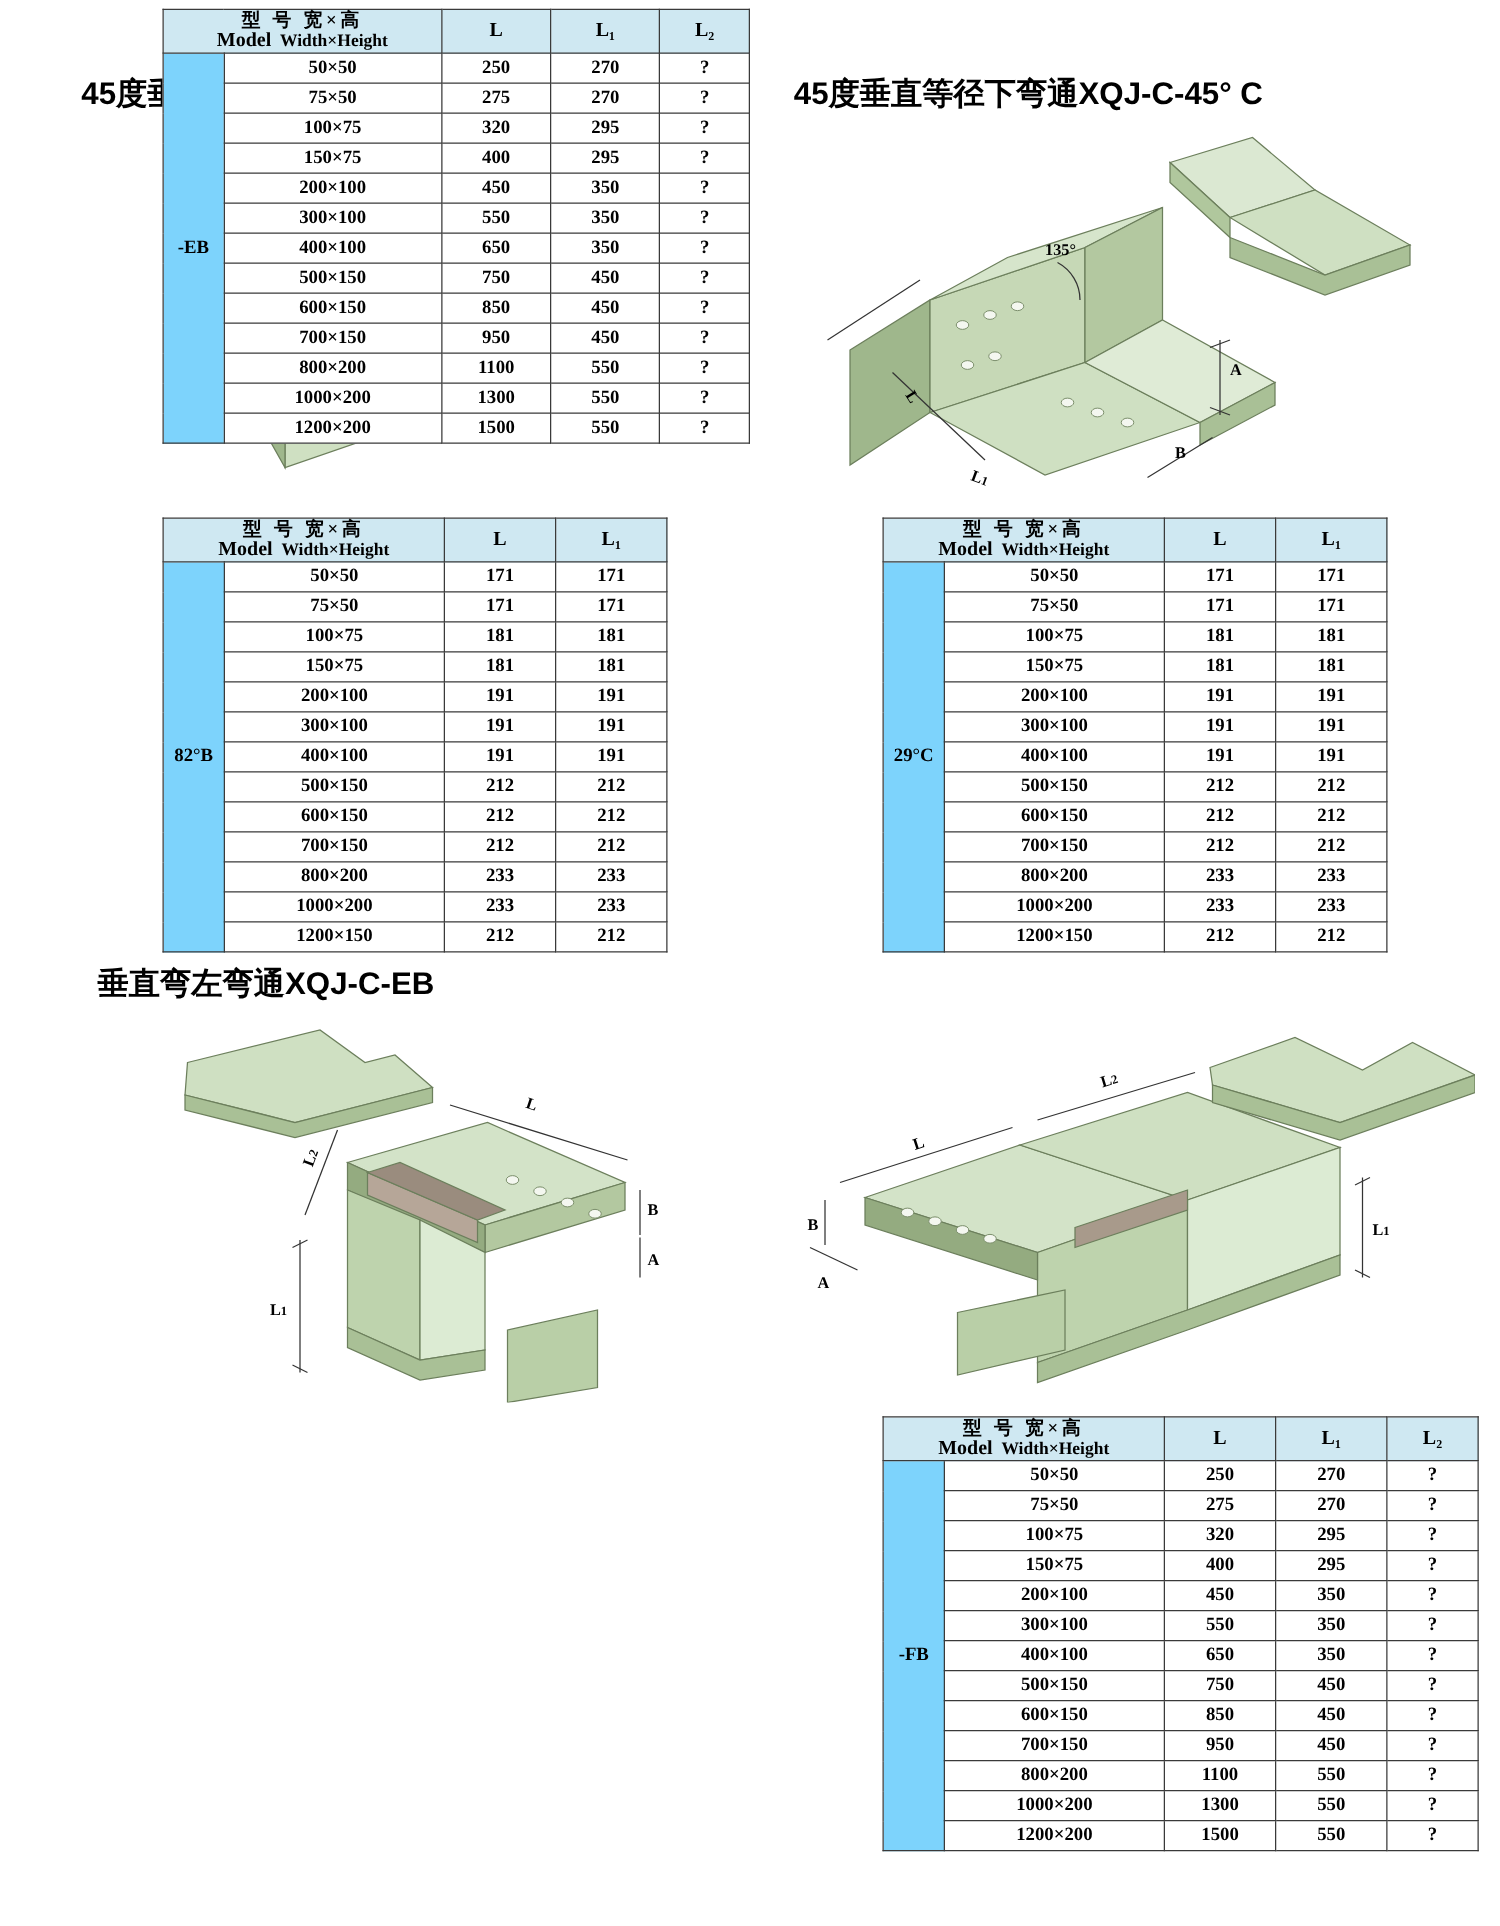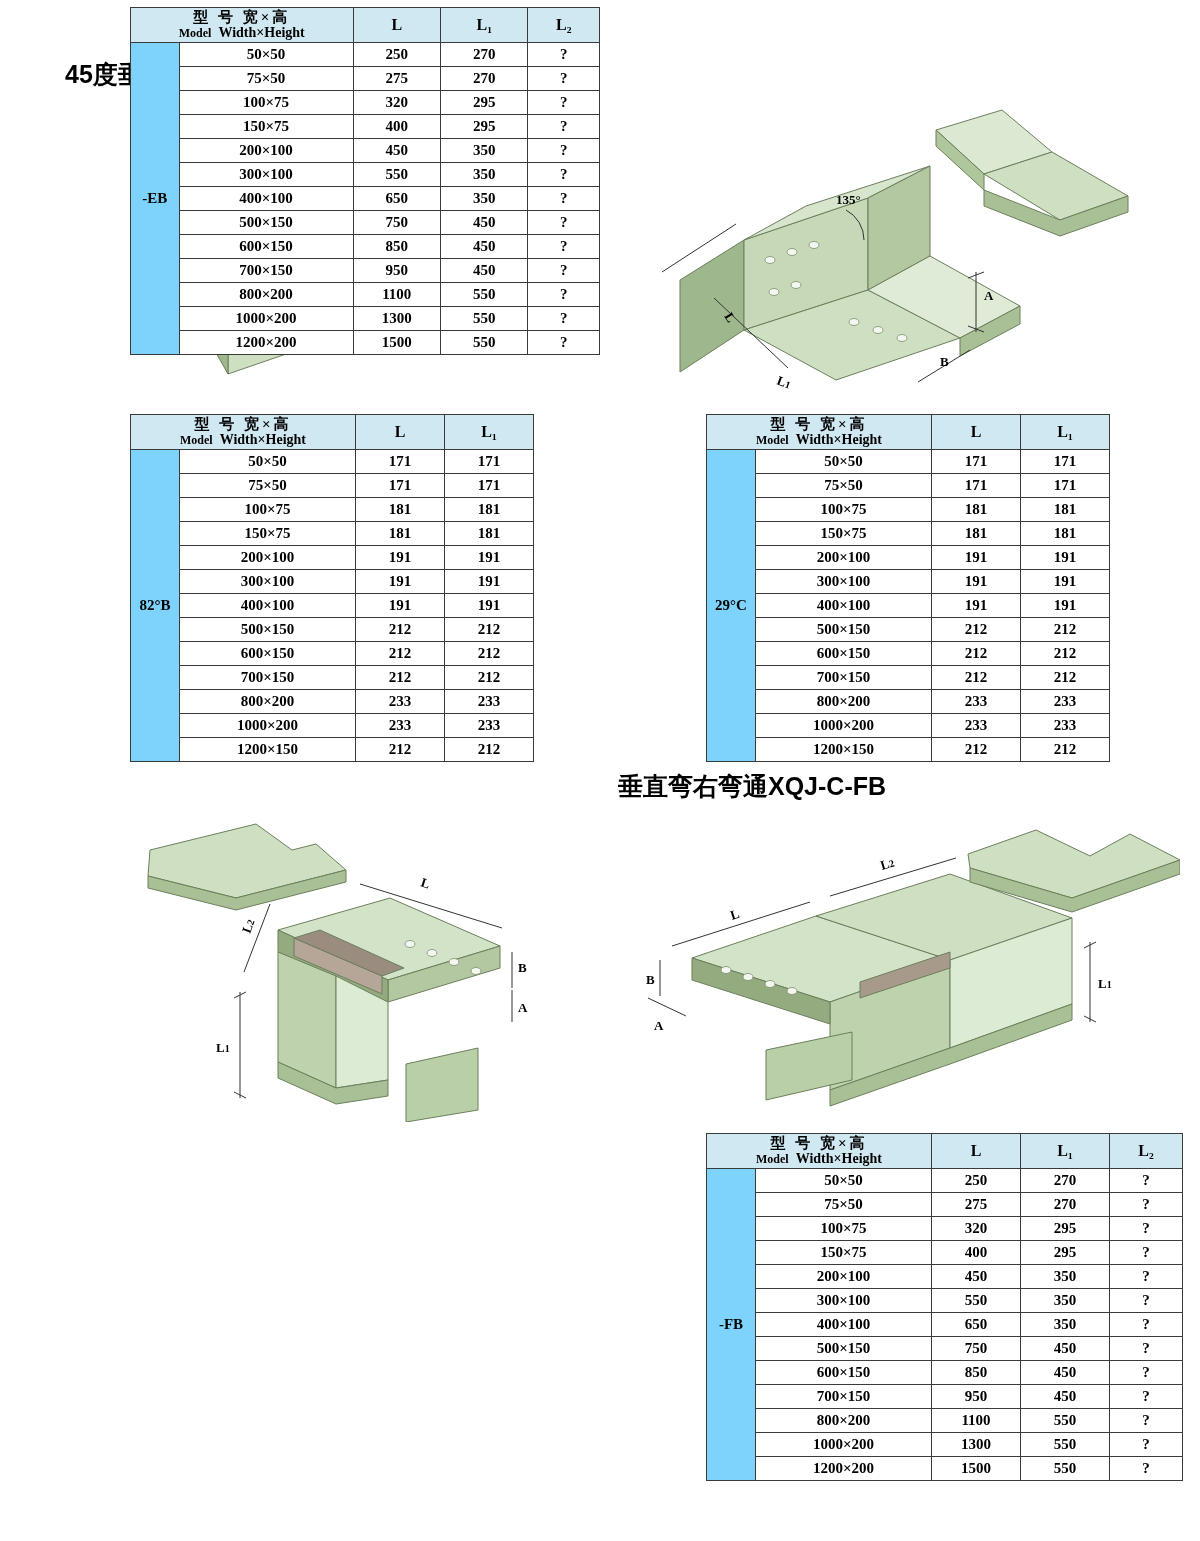--- a/index.html
+++ b/index.html
@@ -32,21 +32,21 @@
   }
   table.spec thead th{
     background:#cfe8f2;
     font-size:16px;
     height:34px;
     line-height:16px;
   }
   .hdr-model{width:175px;margin-top:34px;}
   .hdr-model .cn{font-size:15px;letter-spacing:3px;display:block;}
   .hdr-model .en{font-size:14px;display:block;}
-  .hdr-model .en b{font-size:12px;}
+  .hdr-model .en b{font-size:16px;}
   .col-L{width:88px;}
   .col-L1{width:88px;}
   .col-L2{width:72px;}
   .series-cell{
     width:48px;background:#7dd3fc;font-size:17px;font-weight:bold;
     border-right:1px solid #3a3a3a;
   }
   .sub{font-size:10px;vertical-align:sub;}
   .model-cell{width:175px;}
   
@@ -195,20 +195,21 @@
         <tr>
             <td class="model-cell">1200×150</td>
             <td>212</td>
             <td>212</td>
           </tr>
       </tbody>
     </table>
   </div>
 
   <div class="quad" style="left:600px;top:0;width:600px;height:760px;">
+    <div class="sect-title" style="position:absolute;left:35px;top:58px;">45度垂直等径下弯通XQJ-C-45° C</div>
 
     <div class="draw" style="left:40px;top:100px;">
       <svg width="520" height="300" viewBox="0 0 520 300">
 
         <polygon points="40,180 104,140 104,230 40,272" fill="#9fb78c" stroke="#6c7f5c" stroke-width="1"></polygon>
         <polygon points="104,140 228,98 228,190 104,230" fill="#c6d8b6" stroke="#6c7f5c" stroke-width="1"></polygon>
 
         <polygon points="104,140 166,106 290,66 228,98" fill="#d6e5cb" stroke="#6c7f5c" stroke-width="1"></polygon>
         <polygon points="228,98 290,66 290,156 228,190" fill="#b3c8a0" stroke="#6c7f5c" stroke-width="1"></polygon>
 
@@ -326,20 +327,21 @@
         <tr>
             <td class="model-cell">1200×150</td>
             <td>212</td>
             <td>212</td>
           </tr>
       </tbody>
     </table>
   </div>
 
   <div class="quad" style="left:0;top:760px;width:600px;height:781px;">
+    <div class="sect-title" style="position:absolute;left:78px;top:10px;">垂直弯左弯通XQJ-C-EB</div>
 
     <div class="draw" style="left:120px;top:52px;">
       <svg width="420" height="310" viewBox="0 0 420 310">
 
         <polygon points="30,38 136,12 172,38 196,32 226,58 116,86 28,64" fill="#cfe0c2" stroke="#6c7f5c" stroke-width="1"></polygon>
         <polygon points="28,64 116,86 226,58 226,70 116,98 28,76" fill="#a9c096" stroke="#6c7f5c" stroke-width="1"></polygon>
 
         <polygon points="158,118 270,86 380,134 268,168" fill="#d3e3c8" stroke="#6c7f5c" stroke-width="1"></polygon>
         <polygon points="268,168 380,134 380,156 268,190" fill="#b3c8a0" stroke="#6c7f5c" stroke-width="1"></polygon>
         <polygon points="158,118 268,168 268,190 158,140" fill="#94ab80" stroke="#6c7f5c" stroke-width="1"></polygon>
@@ -467,21 +469,20 @@
             <td class="model-cell">1200×200</td>
             <td>1500</td>
             <td>550</td>
             <td>?</td>
           </tr>
       </tbody>
     </table>
   </div>
 
   <div class="quad" style="left:600px;top:760px;width:600px;height:781px;">
-    <div class="sect-title" style="position:absolute;left:18px;top:10px;">垂直弯右弯通XQJ-C-FB</div>
 
     <div class="draw" style="left:20px;top:52px;">
       <svg width="560" height="310" viewBox="0 0 560 310">
 
         <polygon points="72,146 196,104 330,148 210,190" fill="#d3e3c8" stroke="#6c7f5c" stroke-width="1"></polygon>
         <polygon points="196,104 330,62 452,106 330,148" fill="#cfe0c2" stroke="#6c7f5c" stroke-width="1"></polygon>
 
         <polygon points="210,190 330,148 330,236 210,278" fill="#bed3ad" stroke="#6c7f5c" stroke-width="1"></polygon>
         <polygon points="330,148 452,106 452,192 330,236" fill="#dceBd3" stroke="#6c7f5c" stroke-width="1"></polygon>
         <polygon points="72,146 210,190 210,212 72,168" fill="#94ab80" stroke="#6c7f5c" stroke-width="1"></polygon>

